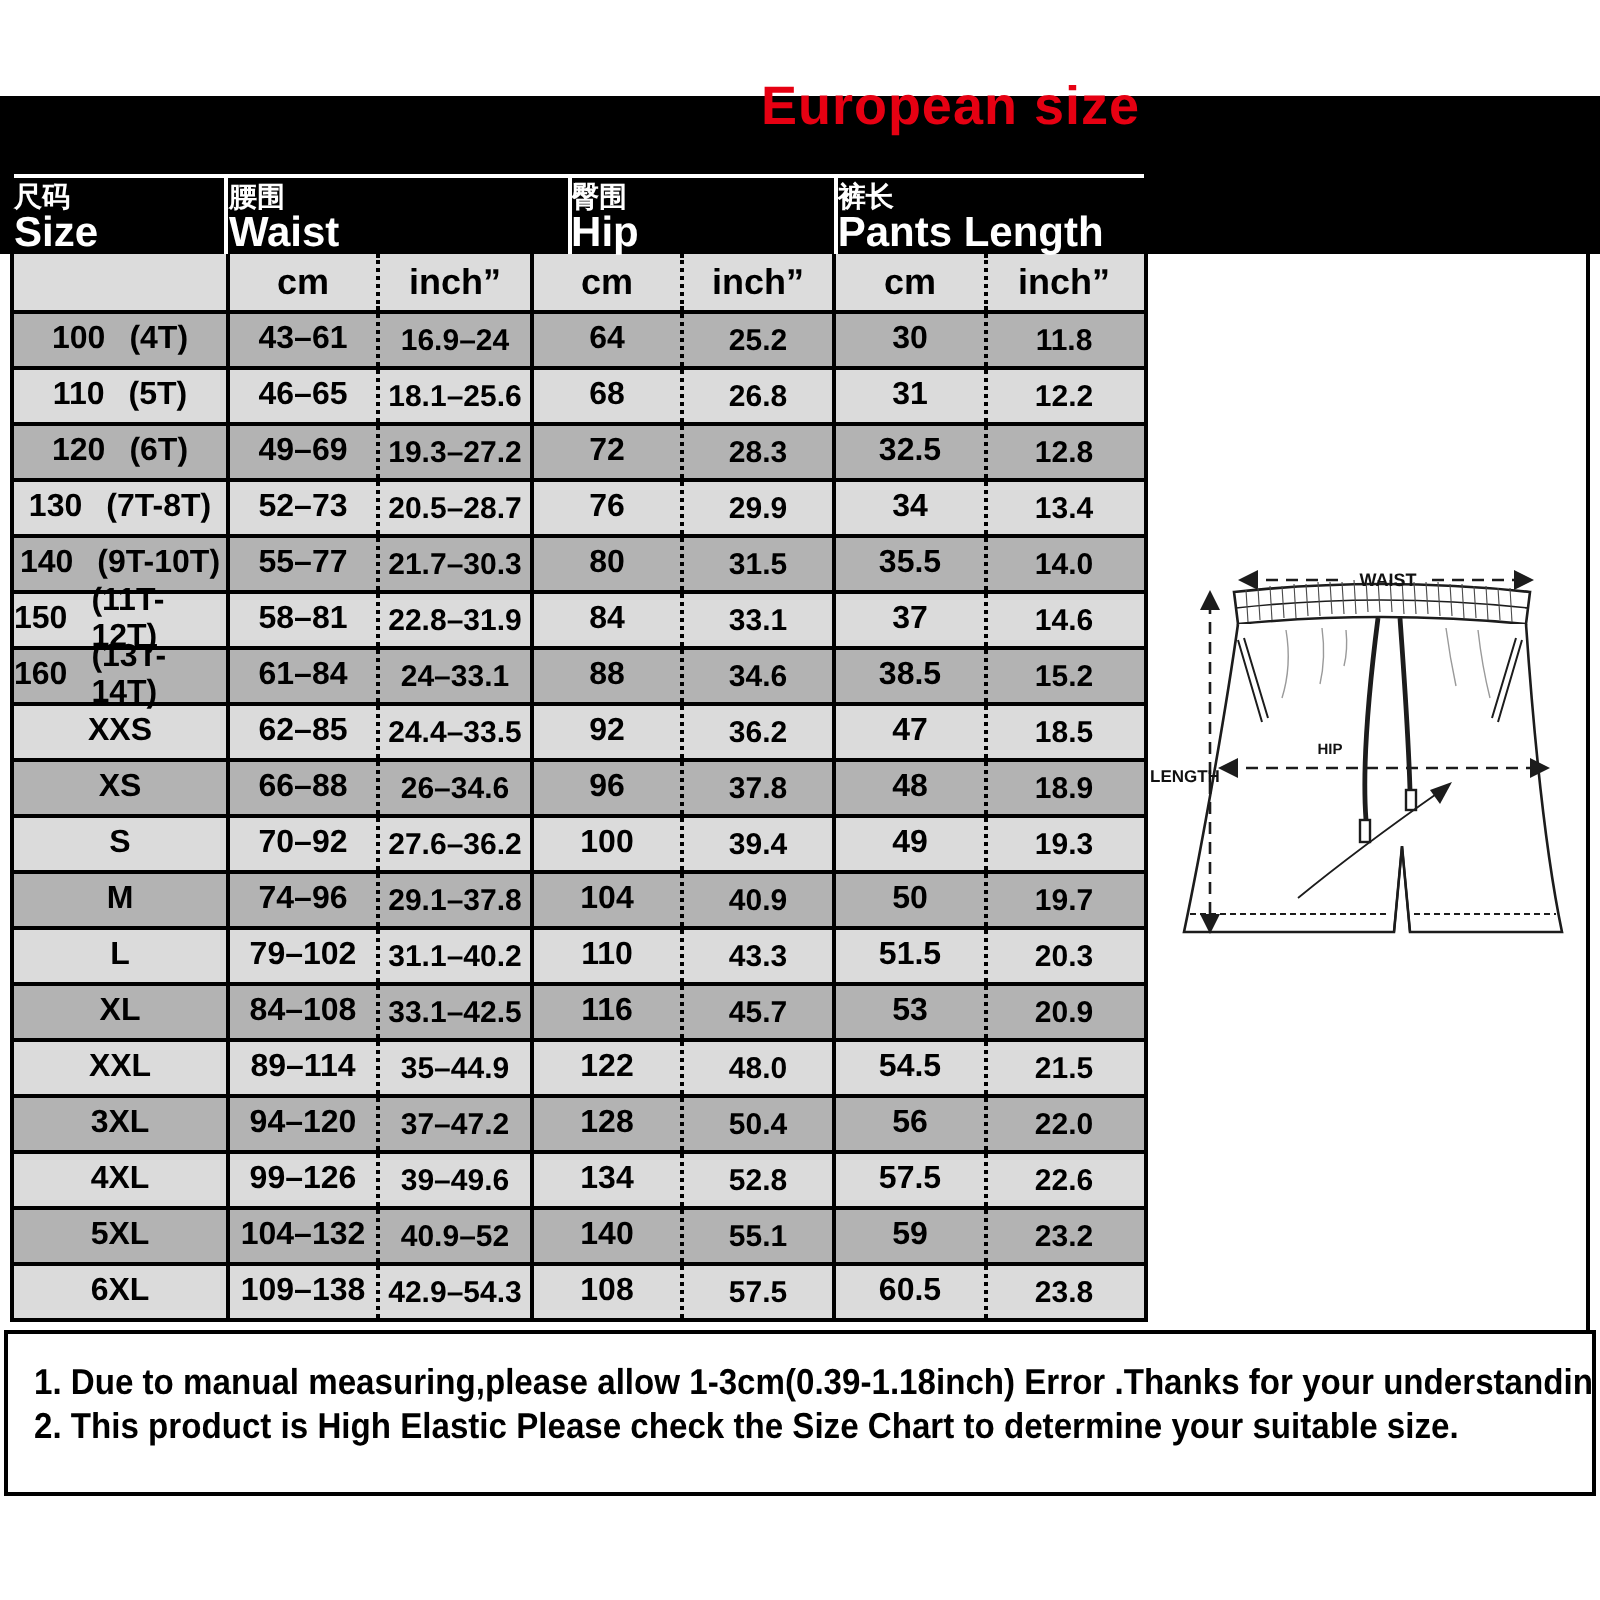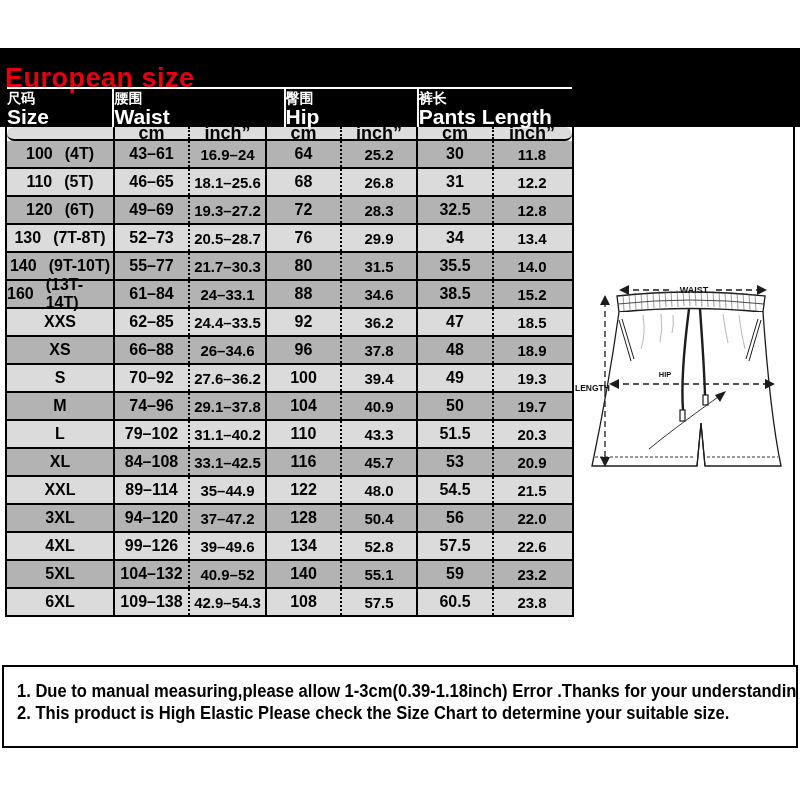--- a/index.html
+++ b/index.html
@@ -6,37 +6,37 @@
   body{
     width:800px;height:800px;position:relative;background:#ffffff;
     font-family:"Liberation Sans","DejaVu Sans",sans-serif;
     -webkit-font-smoothing:antialiased;
   }
   #canvas{position:absolute;inset:0;width:800px;height:800px;overflow:hidden;}
 
   
   .band{position:absolute;left:0;top:48px;width:800px;height:79px;background:#000;}
   .title{
-    position:absolute;left:5px;top:61px;width:565px;height:34px;
-    text-align:left;font-size:27px;font-weight:bold;color:#e60012;line-height:34px;
+    position:absolute;left:5px;top:36px;width:565px;height:34px;
+    text-align:right;font-size:27px;font-weight:bold;color:#e60012;line-height:34px;
     letter-spacing:.5px;
   }
 
   
   .size-table{position:absolute;left:5px;top:87px;width:569px;box-sizing:border-box;
     border-left:2px solid #000;border-right:2px solid #000;}
   .hrow{display:flex;border-top:2px solid #fff;height:38px;}
   .hgroup{box-sizing:border-box;display:flex;flex-direction:column;align-items:flex-start;justify-content:center;
     color:#fff;border-right:2px solid #fff;}
   .hgroup:last-child{border-right:none;}
   .hg1{width:108px;}.hg2{width:172px;}.hg3{width:134px;}.hg4{width:154px;}
   .hzh{font-size:14px;line-height:16px;font-weight:bold;}
   .hen{font-size:21px;line-height:21px;font-weight:bold;}
 
-  .subrow{display:flex;height:14px;background:#dcdcdc;border-bottom:2px solid #000;box-sizing:border-box;border-radius:12px;}
+  .subrow{display:flex;height:30px;background:#dcdcdc;border-bottom:2px solid #000;box-sizing:border-box;}
   .trow{display:flex;height:28px;border-bottom:2px solid #000;box-sizing:border-box;}
   .trow.dark{background:#b3b3b3;}
   .trow.light{background:#dbdbdb;}
 
   .cell{box-sizing:border-box;display:flex;align-items:center;justify-content:center;
     font-weight:bold;color:#000;}
   .c1{width:108px;border-right:2px solid #000;font-size:16px;gap:12px;}
   .c2{width:75px;border-right:2px dotted #000;}
   .c3{width:77px;border-right:2px solid #000;}
   .c4{width:75px;border-right:2px dotted #000;}
@@ -151,20 +151,32 @@
           <div class="cell c1">
             <span>140</span>
             <span>(9T-10T)</span>
           </div>
           <div class="cell c2 cm">55–77</div>
           <div class="cell c3 in">21.7–30.3</div>
           <div class="cell c4 cm">80</div>
           <div class="cell c5 in">31.5</div>
           <div class="cell c6 cm">35.5</div>
           <div class="cell c7 in">14.0</div>
+        </div>
+        <div class="trow light">
+          <div class="cell c1">
+            <span>150</span>
+            <span>(11T-12T)</span>
+          </div>
+          <div class="cell c2 cm">58–81</div>
+          <div class="cell c3 in">22.8–31.9</div>
+          <div class="cell c4 cm">84</div>
+          <div class="cell c5 in">33.1</div>
+          <div class="cell c6 cm">37</div>
+          <div class="cell c7 in">14.6</div>
         </div>
         <div class="trow dark">
           <div class="cell c1">
             <span>160</span>
             <span>(13T-14T)</span>
           </div>
           <div class="cell c2 cm">61–84</div>
           <div class="cell c3 in">24–33.1</div>
           <div class="cell c4 cm">88</div>
           <div class="cell c5 in">34.6</div>

